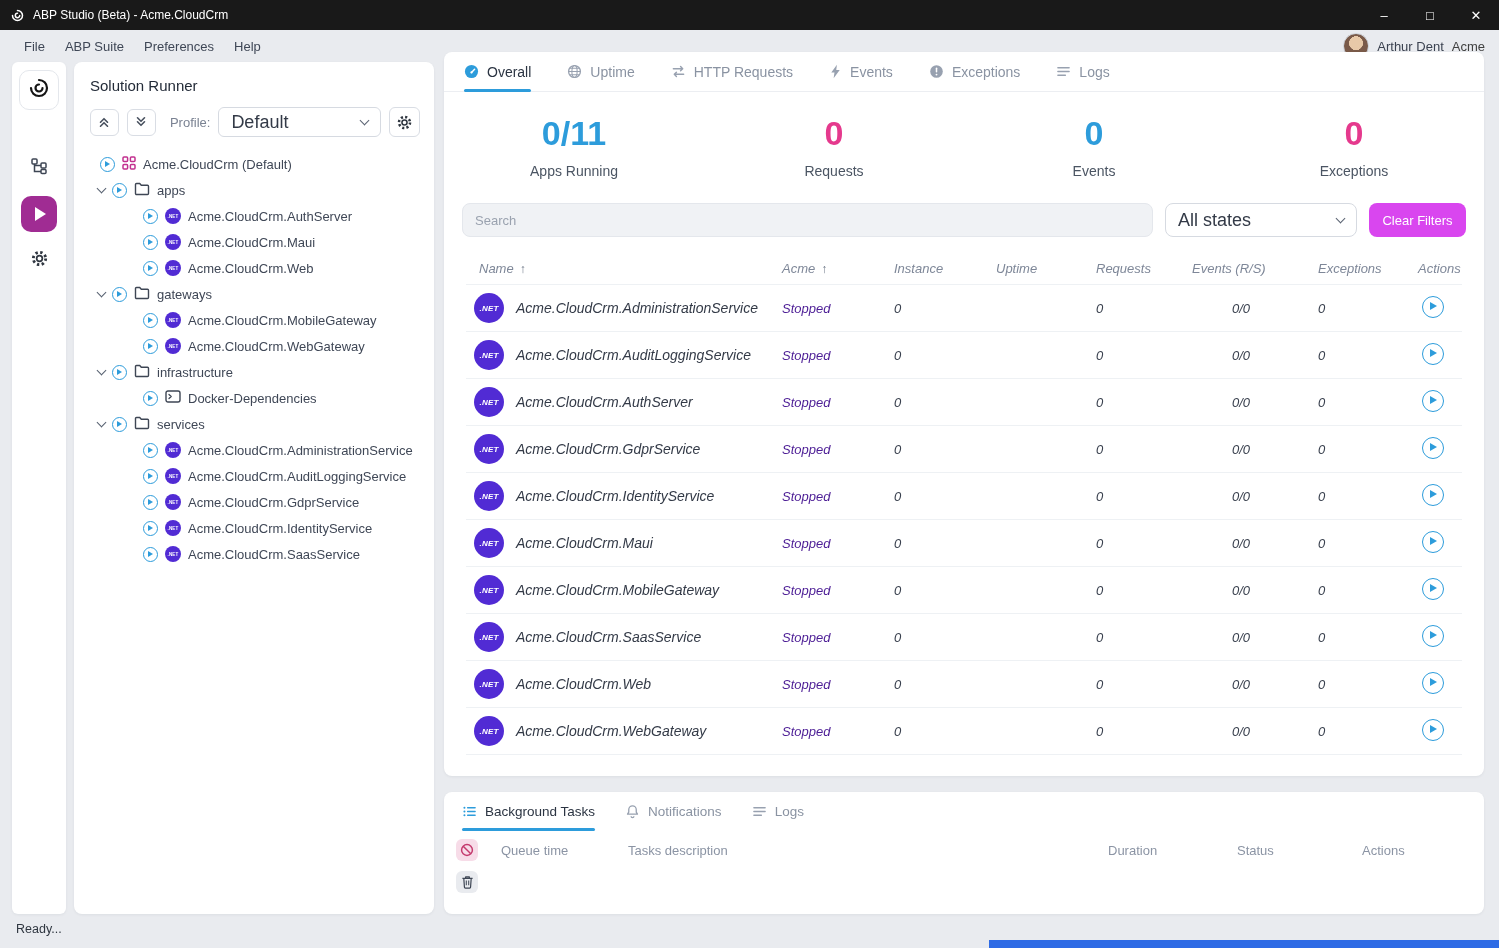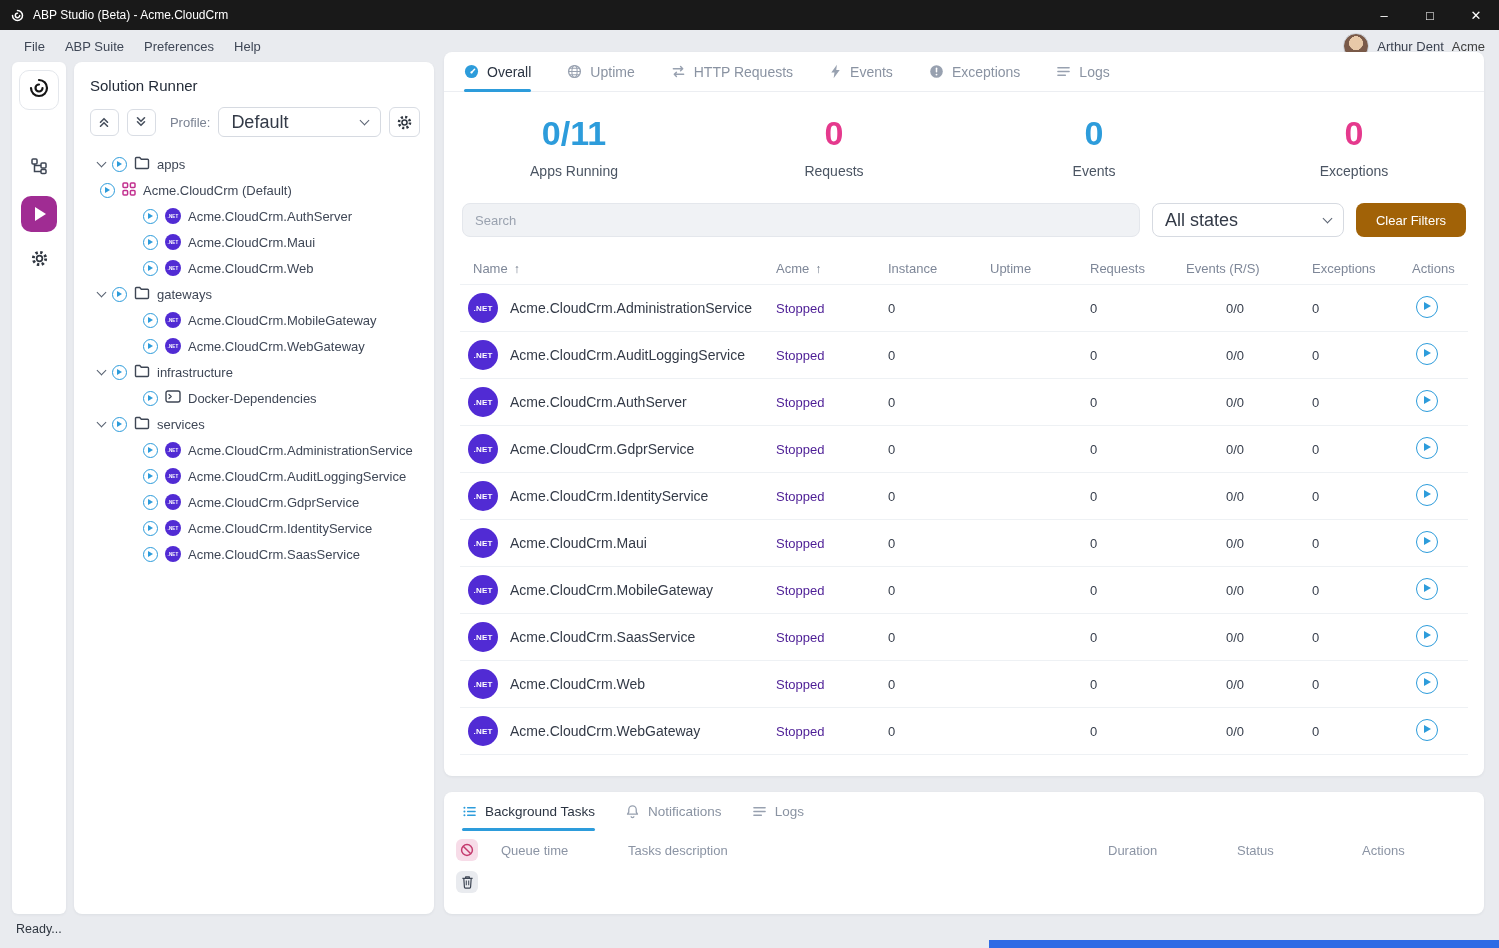--- a/index.html
+++ b/index.html
@@ -84,25 +84,25 @@
   .stat-value { font-size:34px; font-weight:bold; }
   .stat-label { margin-top:10px; font-size:14px; color:#4b5563; }
   .filters { display:flex; gap:12px; padding:10px 18px 12px; align-items:center; }
   .search {
     flex:1; height:34px; background:#f0f2f5; border:1px solid #e4e7ec; border-radius:8px;
     padding:0 12px; font-size:13px; color:#333a47; font-family:"Liberation Sans",sans-serif; outline:none;
   }
   .search::placeholder { color:#9aa2af; }
   .states-select { width:192px; height:34px; border-radius:8px; }
   .clear-btn {
-    width:110px; height:34px; border:none; border-radius:8px; background:#a16207; color:#fff;
+    width:97px; height:34px; border:none; border-radius:8px; background:#d946ef; color:#fff;
     font-size:13px; font-family:"Liberation Sans",sans-serif; cursor:default;
   }
   
-  .table { padding:4px 16px 0; }
+  .table { padding:4px 22px 0;font-style:italic; }
   .tgrid { display:grid; grid-template-columns:312px 112px 102px 100px 96px 126px 100px 1fr; align-items:center; }
   .thead { height:32px; color:#7e8798; font-size:13px; border-bottom:1px solid #eef1f4; }
   .th { padding-left:4px; white-space:nowrap; overflow:hidden; display:flex; align-items:center; }
   .th.name { padding-left:13px; }
   .sort { margin-left:6px; color:#6c7686; font-size:12px; }
   .tr { height:47px; border-bottom:1px solid #eef1f4; }
   .td { padding-left:4px; font-size:13px; color:#39404e; white-space:nowrap; overflow:hidden; }
   .td.name { display:flex; align-items:center; gap:12px; padding-left:8px; font-size:14px; color:#333a47; }
   .td.state { color:#4c1d95; }
   .td.events { padding-left:44px; }
@@ -205,41 +205,41 @@
     </div>
     <button class="sq-btn gear-btn">
       <svg width="17" height="17" viewBox="0 0 20 20">
           <circle cx="10" cy="10" r="6.5" fill="none" stroke="#2f3640" stroke-width="3" stroke-dasharray="2.5 2.6"></circle>
           <circle cx="10" cy="10" r="3" fill="none" stroke="#2f3640" stroke-width="1.8"></circle>
         </svg>
     </button>
   </div>
 
   <div class="tree">
-    <div class="trow lvl-group">
-      <span class="chev-tree"></span>
-      <span class="pc"></span>
-      <span><svg width="16" height="14" viewBox="0 0 16 14">
-            <path d="M1.5 2.5a1 1 0 0 1 1-1h3.2l1.6 1.8h6.2a1 1 0 0 1 1 1v7.2a1 1 0 0 1-1 1h-11a1 1 0 0 1-1-1Z" fill="none" stroke="#3e4654" stroke-width="1.4"></path>
-          </svg></span>
-      <span class="tlabel">apps</span>
-    </div>
-
     <div class="trow">
       <span class="pc"></span>
       <span><svg width="14" height="14" viewBox="0 0 14 14">
             <g fill="none" stroke="#c2308f" stroke-width="1.5">
               <rect x="1" y="1" width="4.6" height="4.6" rx="1"></rect>
               <rect x="8.4" y="1" width="4.6" height="4.6" rx="1"></rect>
               <rect x="1" y="8.4" width="4.6" height="4.6" rx="1"></rect>
               <rect x="8.4" y="8.4" width="4.6" height="4.6" rx="1"></rect>
             </g>
           </svg></span>
       <span class="tlabel">Acme.CloudCrm (Default)</span>
     </div>
+
+    <div class="trow lvl-group">
+      <span class="chev-tree"></span>
+      <span class="pc"></span>
+      <span><svg width="16" height="14" viewBox="0 0 16 14">
+            <path d="M1.5 2.5a1 1 0 0 1 1-1h3.2l1.6 1.8h6.2a1 1 0 0 1 1 1v7.2a1 1 0 0 1-1 1h-11a1 1 0 0 1-1-1Z" fill="none" stroke="#3e4654" stroke-width="1.4"></path>
+          </svg></span>
+      <span class="tlabel">apps</span>
+    </div>
     <div class="trow lvl-leaf">
       <span class="pc"></span>
       <span class="net sm">.NET</span>
       <span class="tlabel">Acme.CloudCrm.AuthServer</span>
     </div>
     <div class="trow lvl-leaf">
       <span class="pc"></span>
       <span class="net sm">.NET</span>
       <span class="tlabel">Acme.CloudCrm.Maui</span>
     </div>

